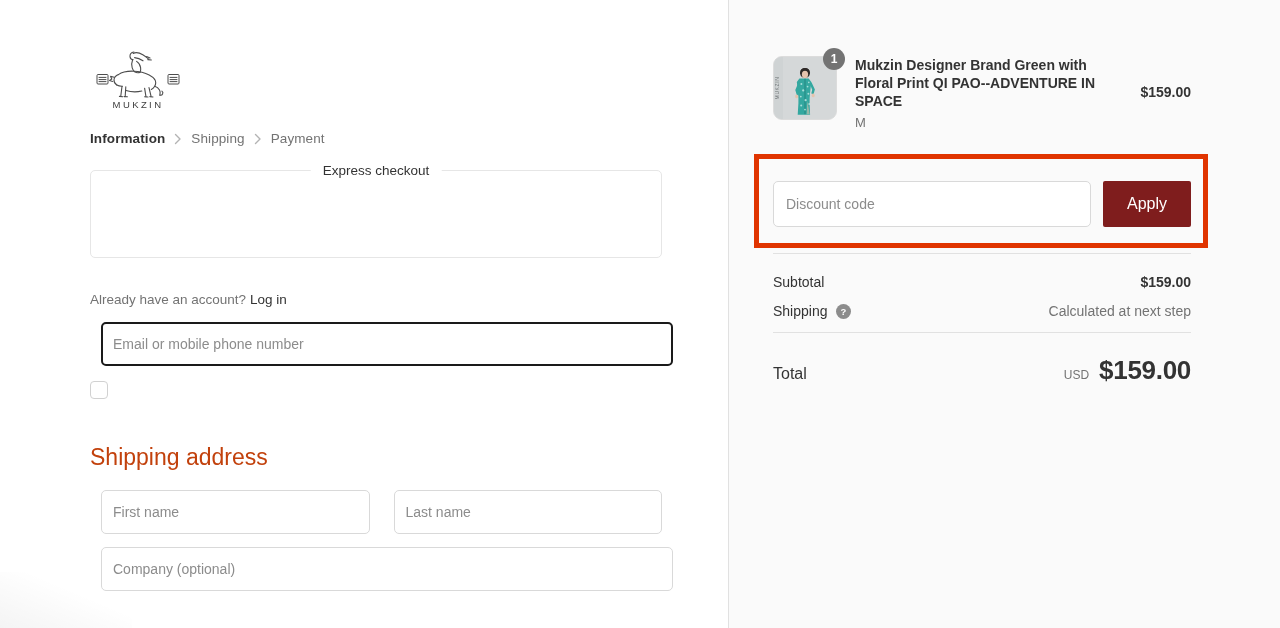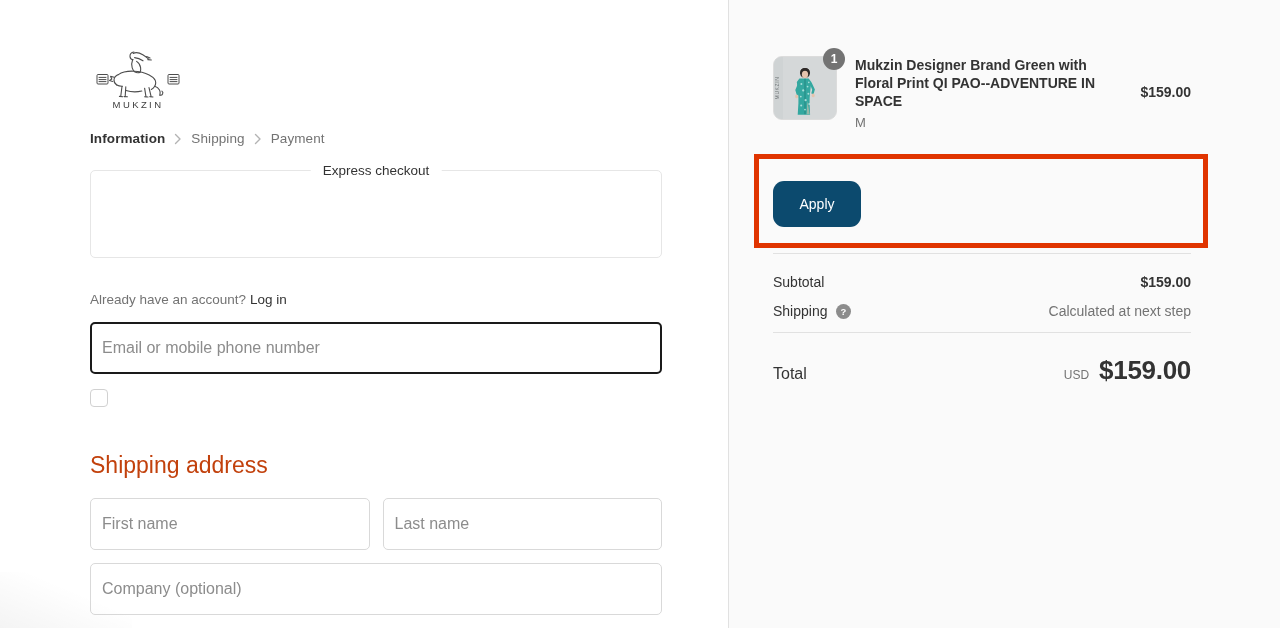--- a/index.html
+++ b/index.html
@@ -130,29 +130,30 @@
   }
   .account-note .login-link {
     color: #333333;
     text-decoration: none;
     cursor: pointer;
   }
 
   
   .field {
     width: 100%;
-    height: 52px;
+    height: 44px;
     border: 1px solid #d9d9d9;
     border-radius: 5px;
     background: #ffffff;
-    font-size: 16px;
+    font-size: 14px;
     color: #333333;
     padding: 0 11px;
     font-family: "Liberation Sans", sans-serif;
     outline: none;
+    margin-left: 11px;
   }
   .field::placeholder { color: #8c8c8c; }
   .field.focused {
     border: 2px solid #1a1a1a;
     padding: 0 10px;
   }
   .email-row { margin-top: 15px; }
 
   
   .check-row {
@@ -300,25 +301,25 @@
     font-size: 14px;
     color: #333333;
     padding: 0 12px;
     font-family: "Liberation Sans", sans-serif;
     outline: none;
   }
   .discount-input::placeholder { color: #8c8c8c; }
   .apply-btn {
     width: 88px;
     height: 46px;
-    background: #0c4a6e;
+    background: #7f1d1d;
     color: #ffffff;
     border: none;
-    border-radius: 11px;
-    font-size: 14px;
+    border-radius: 2px;
+    font-size: 16px;
     font-family: "Liberation Sans", sans-serif;
     cursor: default;
   }
 
   .summary-rule2 {
     height: 1px;
     background: #e1e1e1;
     margin-top: 26px;
   }
 
@@ -538,20 +539,21 @@
           <div class="item-title">Mukzin Designer Brand Green with Floral Print QI PAO--ADVENTURE IN SPACE</div>
           <div class="item-variant">M</div>
         </div>
 
         <div class="item-price">$159.00</div>
       </div>
 
       <div class="summary-rule"></div>
 
       <div class="discount-row">
+        <input class="discount-input" type="text" placeholder="Discount code" style="">
         <button class="apply-btn">Apply</button>
       </div>
 
       <div class="summary-rule2"></div>
 
       <div class="totals">
         <div class="total-row">
           <span class="total-label">Subtotal</span>
           <span class="total-value bold">$159.00</span>
         </div>

